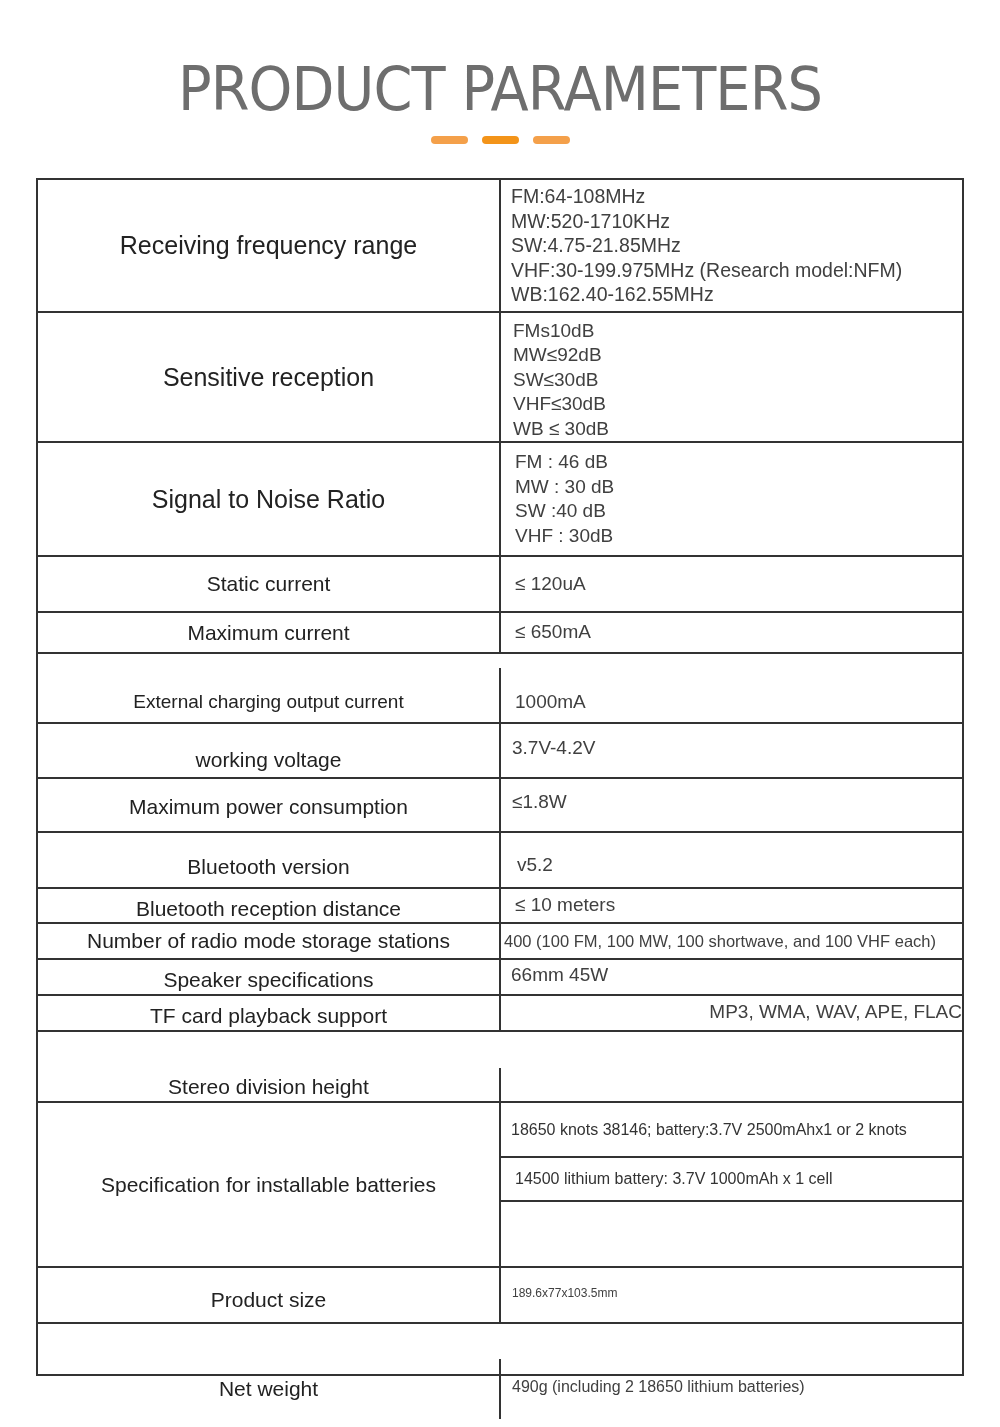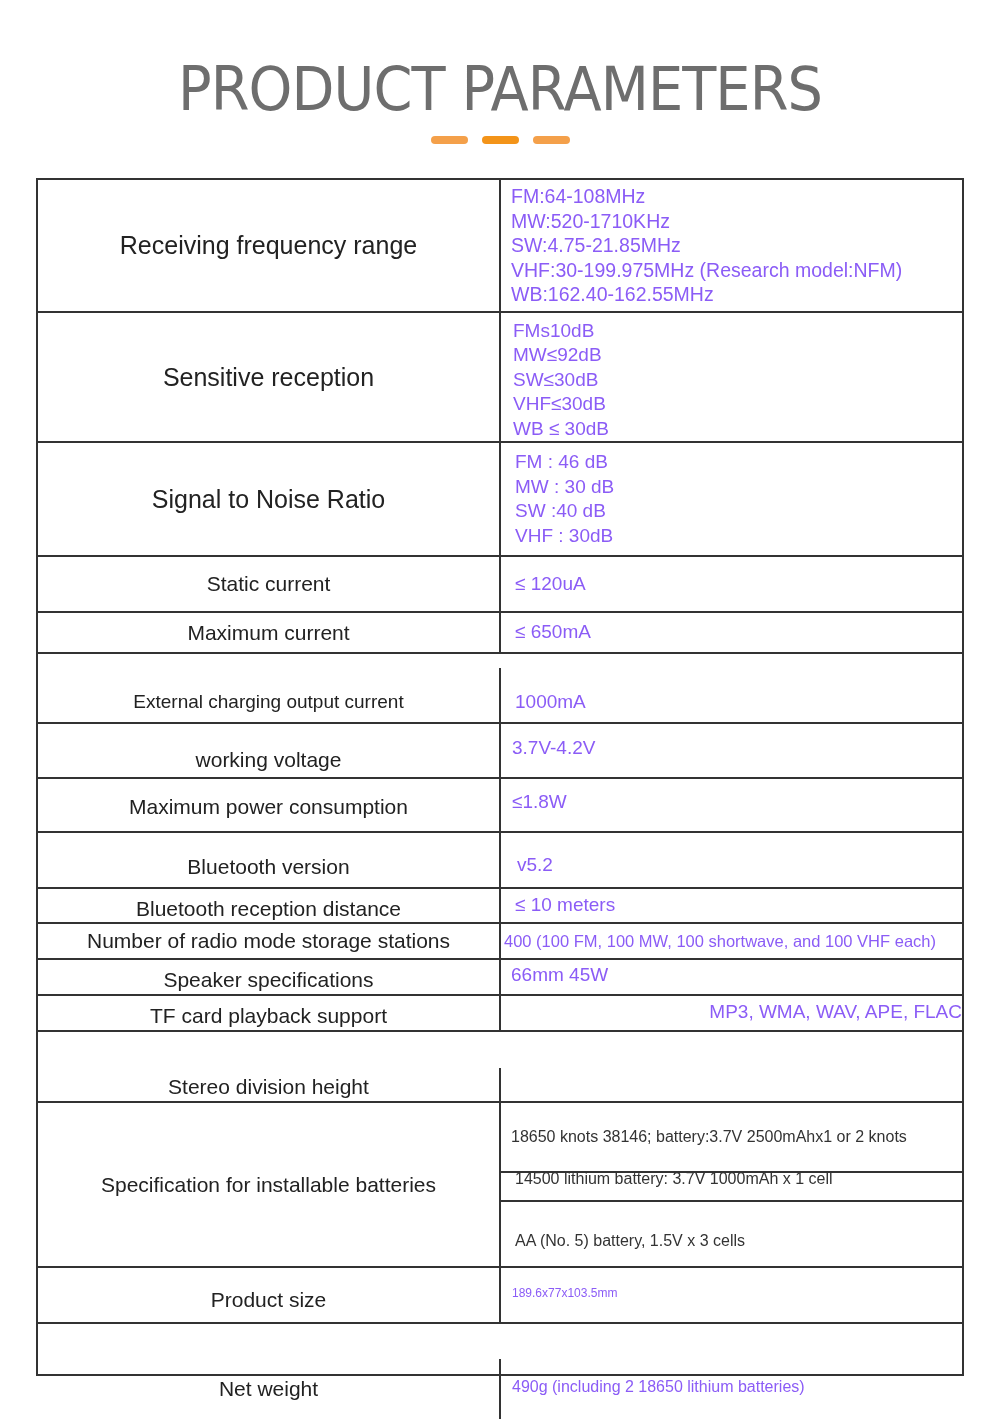--- a/index.html
+++ b/index.html
@@ -20,21 +20,21 @@
     .lab {
       position: absolute; left: 0; top: 0; width: 463px; height: 100%;
       border-right: 2px solid #333; box-sizing: border-box;
       display: flex; align-items: center; justify-content: center; text-align: center;
       font-size: 21px; color: #222;
     }
     .lab.big { font-size: 25px; }
     .val {
       position: absolute; left: 463px; top: 0; right: 0; height: 100%;
       display: flex; flex-direction: column; justify-content: center;
-      padding-left: 14px; font-size: 19px; color: #8b5cf6; box-sizing: border-box;
+      padding-left: 14px; font-size: 19px; color: #404040; box-sizing: border-box;
     }
     .val .line { line-height: 24.5px; }
     .sub { position: absolute; left: 463px; right: 0; border-bottom: 2px solid #333; box-sizing: border-box; display: flex; align-items: center; padding-left: 12px; font-size: 16px; color: #333; }
     .sub.last { border-bottom: none; }
   </style>
 </head>
 <body>
 
 <div class="title">PRODUCT PARAMETERS</div>
 <div class="dashes">
@@ -147,28 +147,25 @@
       </div>
   </div>
 
 
   <div class="row" style="top:888px;height:35px;">
     <div class="lab" style="padding-top:4px;">Stereo division height</div>
   </div>
 
   <div class="row" style="top:923px;height:165px;">
     <div class="lab">Specification for installable batteries</div>
-    <div class="sub" style="top:0;height:70px;padding-left:10px;">
+    <div class="sub" style="top:0;height:55px;padding-left:10px;">
       <span>18650 knots 38146; battery:3.7V 2500mAhx1 or 2 knots</span>
     </div>
     <div class="sub" style="top:55px;height:44px;padding-left:14px;">
       <span>14500 lithium battery: 3.7V 1000mAh x 1 cell</span>
-    </div>
-    <div class="sub last" style="top:110px;height:55px;padding-left:14px;">
-      <span>AA (No. 5) battery, 1.5V x 3 cells</span>
     </div>
   </div>
 
   <div class="row" style="top:1088px;height:56px;">
     <div class="lab" style="padding-top:10px;">Product size</div>
     <div class="val" style="font-size:12px;padding-left:11px;padding-bottom:4px;">
         <div class="line">189.6x77x103.5mm</div>
       </div>
   </div>
 

